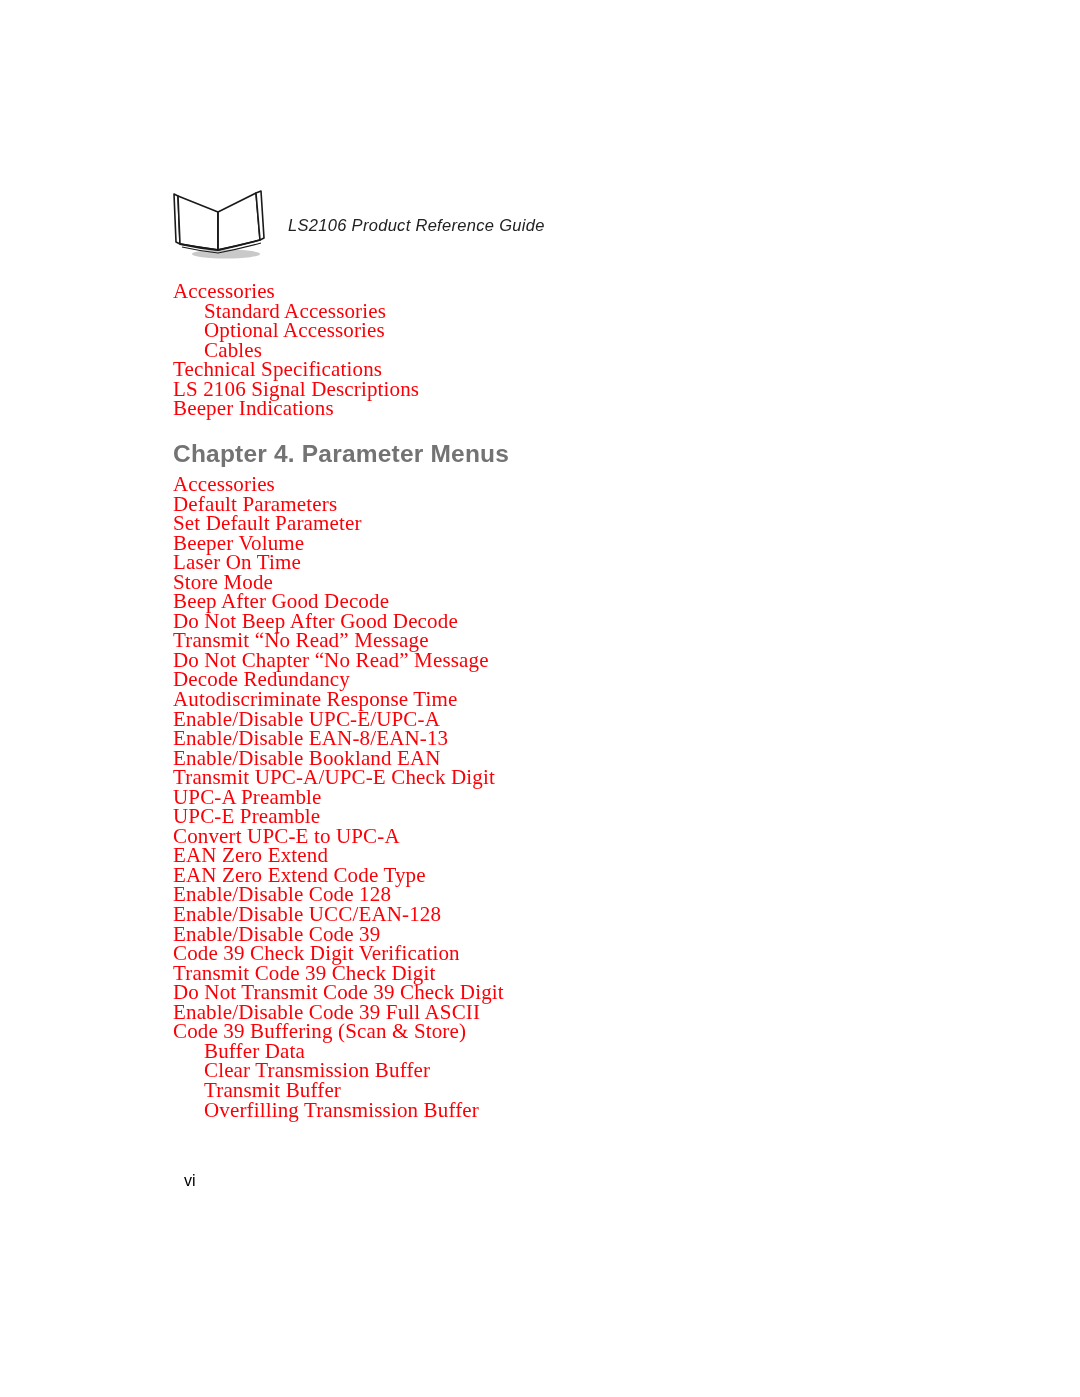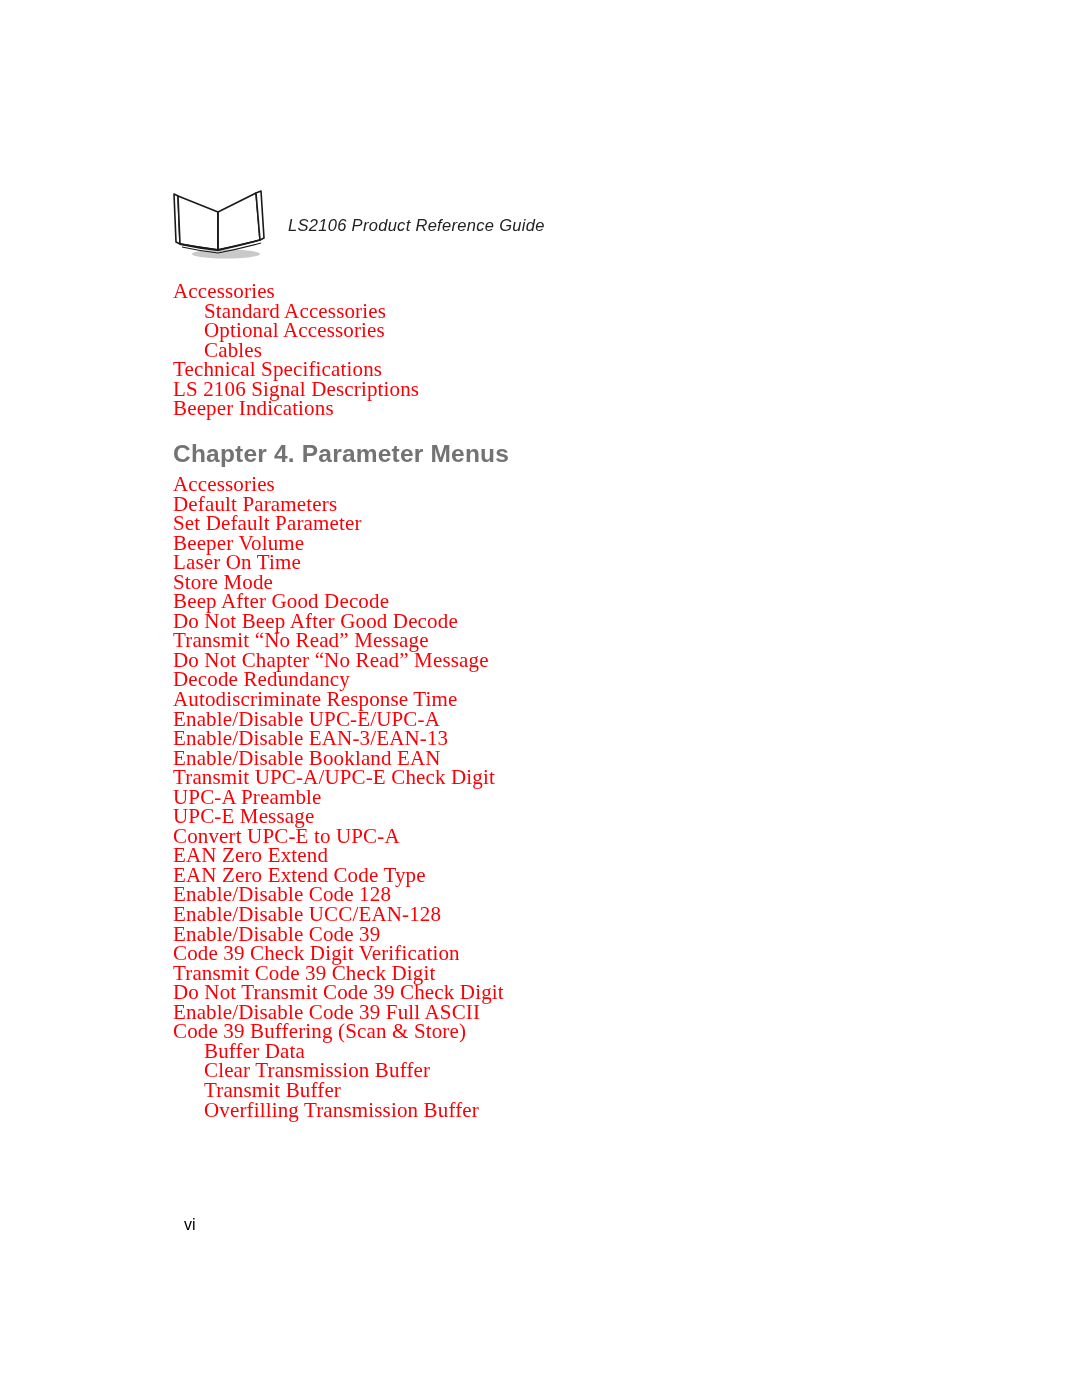--- a/index.html
+++ b/index.html
@@ -75,21 +75,20 @@
   }
 
   
   .folio {
     position: absolute;
     left: 184px;
     top: 1172px;
     font-family: "Liberation Sans", "DejaVu Sans", sans-serif;
     font-size: 16px;
     color: #000000;
-    margin-top: 44px;
   }
 </style>
 </head>
 <body>
 
 <div class="page">
 
   <div class="header">
     <svg class="book-icon" viewBox="0 0 104 74">
       <ellipse cx="58" cy="66" rx="34" ry="4.5" fill="#c9c9c9"></ellipse>
@@ -123,25 +122,25 @@
       <div class="toc-entry level-1">Beeper Volume</div>
       <div class="toc-entry level-1">Laser On Time</div>
       <div class="toc-entry level-1">Store Mode</div>
       <div class="toc-entry level-1">Beep After Good Decode</div>
       <div class="toc-entry level-1">Do Not Beep After Good Decode</div>
       <div class="toc-entry level-1">Transmit “No Read” Message</div>
       <div class="toc-entry level-1">Do Not Chapter “No Read” Message</div>
       <div class="toc-entry level-1">Decode Redundancy</div>
       <div class="toc-entry level-1">Autodiscriminate Response Time</div>
       <div class="toc-entry level-1">Enable/Disable UPC-E/UPC-A</div>
-      <div class="toc-entry level-1">Enable/Disable EAN-3/EAN-13</div>
+      <div class="toc-entry level-1">Enable/Disable EAN-8/EAN-13</div>
       <div class="toc-entry level-1">Enable/Disable Bookland EAN</div>
       <div class="toc-entry level-1">Transmit UPC-A/UPC-E Check Digit</div>
       <div class="toc-entry level-1">UPC-A Preamble</div>
-      <div class="toc-entry level-1">UPC-E Message</div>
+      <div class="toc-entry level-1">UPC-E Preamble</div>
       <div class="toc-entry level-1">Convert UPC-E to UPC-A</div>
       <div class="toc-entry level-1">EAN Zero Extend</div>
       <div class="toc-entry level-1">EAN Zero Extend Code Type</div>
       <div class="toc-entry level-1">Enable/Disable Code 128</div>
       <div class="toc-entry level-1">Enable/Disable UCC/EAN-128</div>
       <div class="toc-entry level-1">Enable/Disable Code 39</div>
       <div class="toc-entry level-1">Code 39 Check Digit Verification</div>
       <div class="toc-entry level-1">Transmit Code 39 Check Digit</div>
       <div class="toc-entry level-1">Do Not Transmit Code 39 Check Digit</div>
       <div class="toc-entry level-1">Enable/Disable Code 39 Full ASCII</div>

